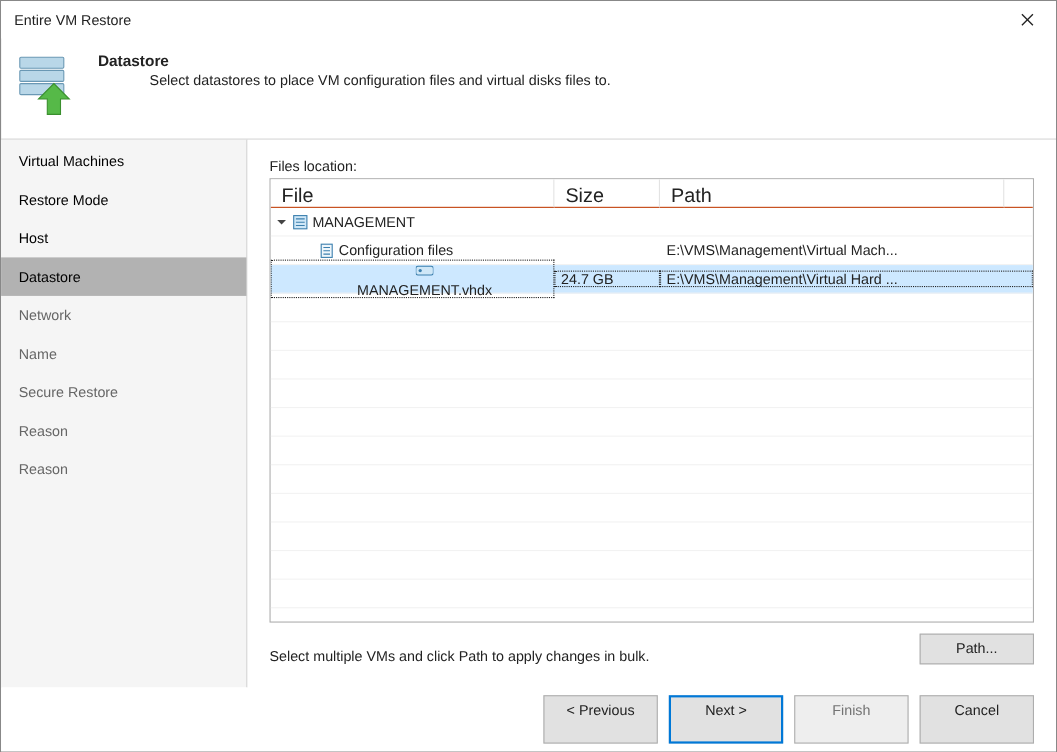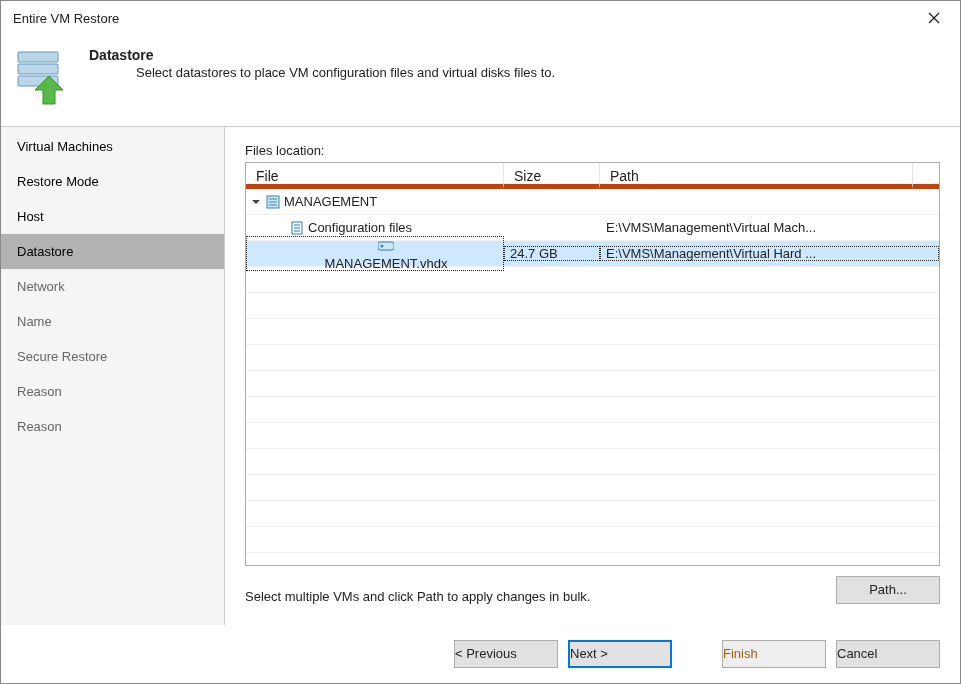--- a/index.html
+++ b/index.html
@@ -70,23 +70,23 @@
     height: 404px;
     background: #fff;
     overflow: hidden;
   }
   .ghead {
     display: flex; height: 26px; align-items: stretch;
     background: #fff;
   }
   .ghead .col {
     border-right: 1px solid #e3e3e3;
-    border-bottom: 5px solid #c2410c;
+    border-bottom: 1px solid #c2410c;
     padding: 5px 10px;
-    font-size: 14px;
+    font-size: 18px;
   }
   .col-file { flex: 0 0 258px; }
   .col-size { flex: 0 0 96px; }
   .col-path { flex: 1; }
   .col-end  { flex: 0 0 26px; border-right: none !important;}
   .grow {
     display:flex; align-items:center;
     height: 26px;
     border-bottom: 1px solid #f2f2f2;
     font-size: 13px;
@@ -129,29 +129,30 @@
     line-height: 26px;
     cursor: default;
   }
   .footer {
     height: 58px;
     display:flex; align-items:center; justify-content:flex-end;
     gap: 10px; padding-right: 20px;
     background: #fff;
   }
   .btn {
-    width: 104px; height: 28px;
+    width: 104px; height: 44px;
     border: 1px solid #adadad;
     background: #e1e1e1;
     font-size: 13px;
+    text-align: center;
     line-height: 26px;
     cursor: default;
   }
   .btn.default { border: 2px solid #0078d7; line-height: 24px;}
-  .btn.disabled { color: #a16207; background: #eee; margin-left: 40px;}
+  .btn.disabled { color: #737373; background: #eee;}
 </style>
 </head>
 <body>
 
 <div class="window">
 
   <div class="titlebar">
     <span class="title">Entire VM Restore</span>
     <div class="closebtn">
       <svg width="12" height="12" viewBox="0 0 12 12">

